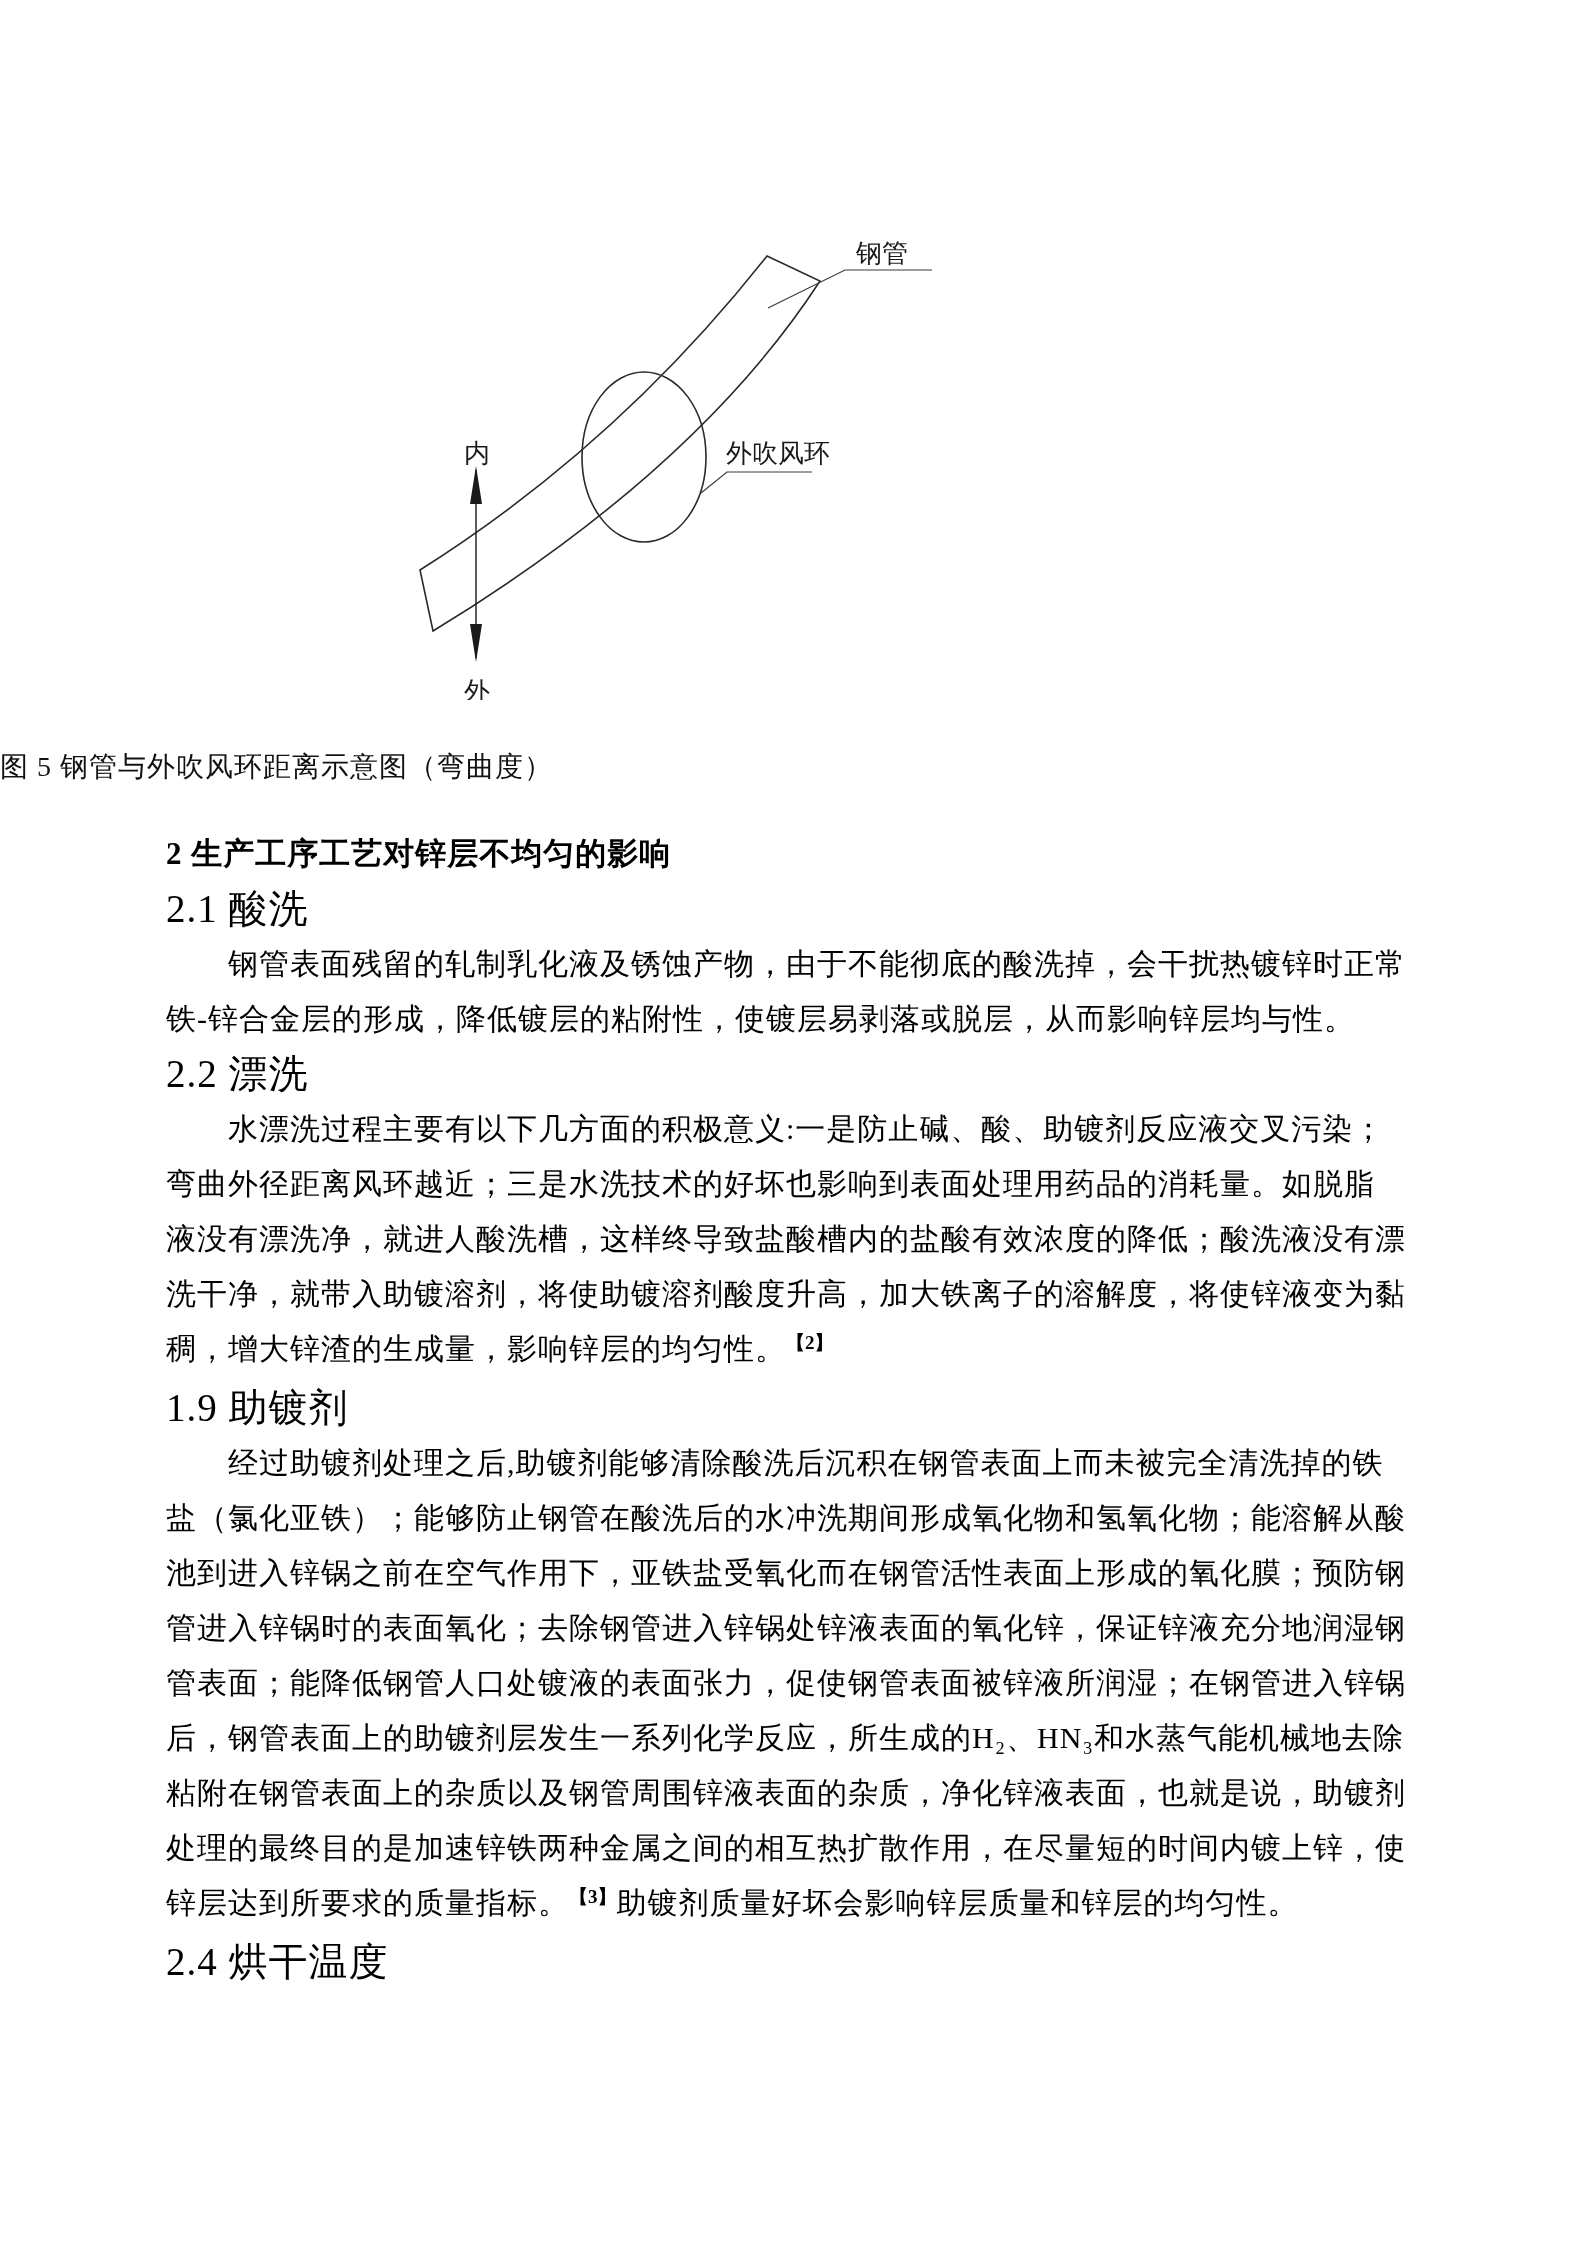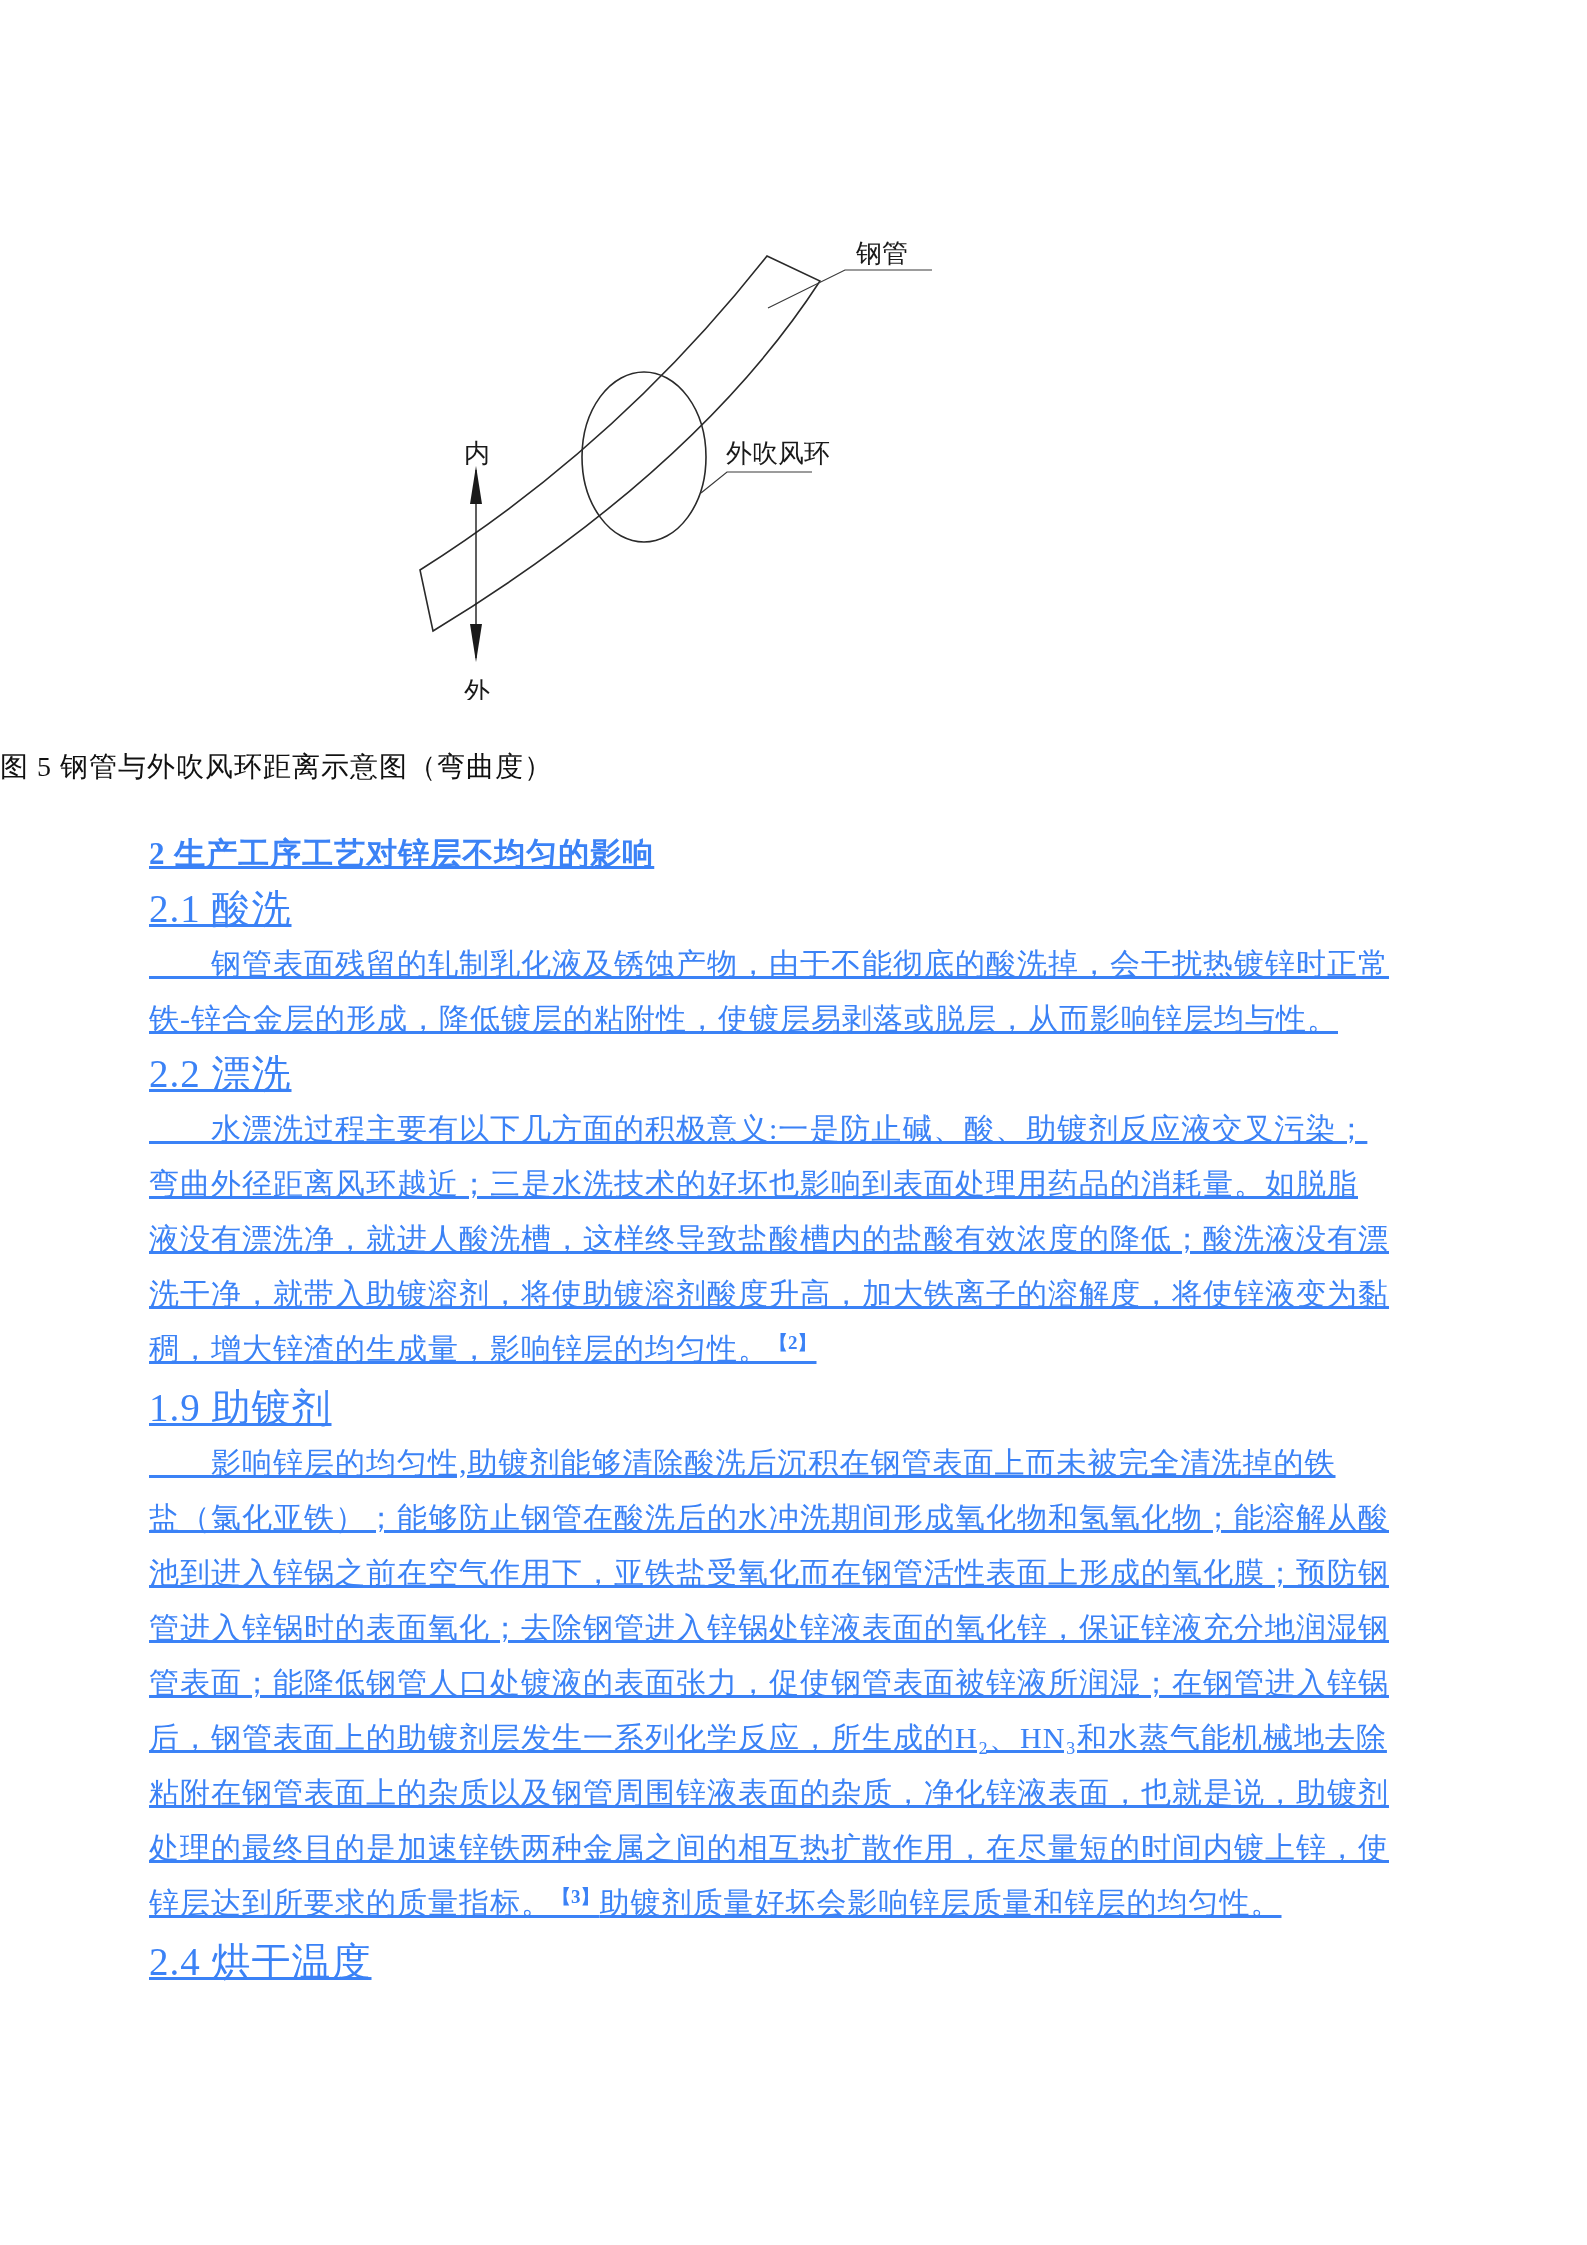--- a/index.html
+++ b/index.html
@@ -25,22 +25,22 @@
     position:absolute;left:600px;top:646px;
     font-size:26px;line-height:47px;letter-spacing:1px;
     color:#111;
   }
   .fig-caption{
     position:absolute;left:0;top:748px;width:1587px;
     text-align:left;font-size:28px;letter-spacing:1px;color:#111;
   }
   
   .body-text{
-    position:absolute;left:149px;top:826px;width:1268px;
-    font-size:30px;line-height:55px;letter-spacing:1px;color:#3b82f6;text-decoration:underline;
+    position:absolute;left:166px;top:826px;width:1268px;
+    font-size:30px;line-height:55px;letter-spacing:1px;color:#000000;
   }
   .body-text .text-line{white-space:nowrap;}
   .sec-heading{font-weight:bold;font-size:31px;}
   .sub-heading{font-size:39px;}
   .cite{
     position:relative;top:-10px;
     font-size:19px;font-weight:bold;letter-spacing:0;
   }
 </style>
 </head>
@@ -86,21 +86,21 @@
     <div>
         <div class="text-line">　　水漂洗过程主要有以下几方面的积极意义:一是防止碱、酸、助镀剂反应液交叉污染；</div>
         <div class="text-line">弯曲外径距离风环越近；三是水洗技术的好坏也影响到表面处理用药品的消耗量。如脱脂</div>
         <div class="text-line">液没有漂洗净，就进人酸洗槽，这样终导致盐酸槽内的盐酸有效浓度的降低；酸洗液没有漂</div>
         <div class="text-line">洗干净，就带入助镀溶剂，将使助镀溶剂酸度升高，加大铁离子的溶解度，将使锌液变为黏</div>
         <div class="text-line">稠，增大锌渣的生成量，影响锌层的均匀性。<span class="cite">【2】</span></div>
       </div>
 
     <div class="text-line sub-heading">1.9 助镀剂</div>
     <div>
-        <div class="text-line">　　影响锌层的均匀性,助镀剂能够清除酸洗后沉积在钢管表面上而未被完全清洗掉的铁</div>
+        <div class="text-line">　　经过助镀剂处理之后,助镀剂能够清除酸洗后沉积在钢管表面上而未被完全清洗掉的铁</div>
         <div class="text-line">盐（氯化亚铁）；能够防止钢管在酸洗后的水冲洗期间形成氧化物和氢氧化物；能溶解从酸</div>
         <div class="text-line">池到进入锌锅之前在空气作用下，亚铁盐受氧化而在钢管活性表面上形成的氧化膜；预防钢</div>
         <div class="text-line">管进入锌锅时的表面氧化；去除钢管进入锌锅处锌液表面的氧化锌，保证锌液充分地润湿钢</div>
         <div class="text-line">管表面；能降低钢管人口处镀液的表面张力，促使钢管表面被锌液所润湿；在钢管进入锌锅</div>
         <div class="text-line">后，钢管表面上的助镀剂层发生一系列化学反应，所生成的H₂、HN₃和水蒸气能机械地去除</div>
         <div class="text-line">粘附在钢管表面上的杂质以及钢管周围锌液表面的杂质，净化锌液表面，也就是说，助镀剂</div>
         <div class="text-line">处理的最终目的是加速锌铁两种金属之间的相互热扩散作用，在尽量短的时间内镀上锌，使</div>
         <div class="text-line">锌层达到所要求的质量指标。<span class="cite">【3】</span>助镀剂质量好坏会影响锌层质量和锌层的均匀性。</div>
       </div>
 

